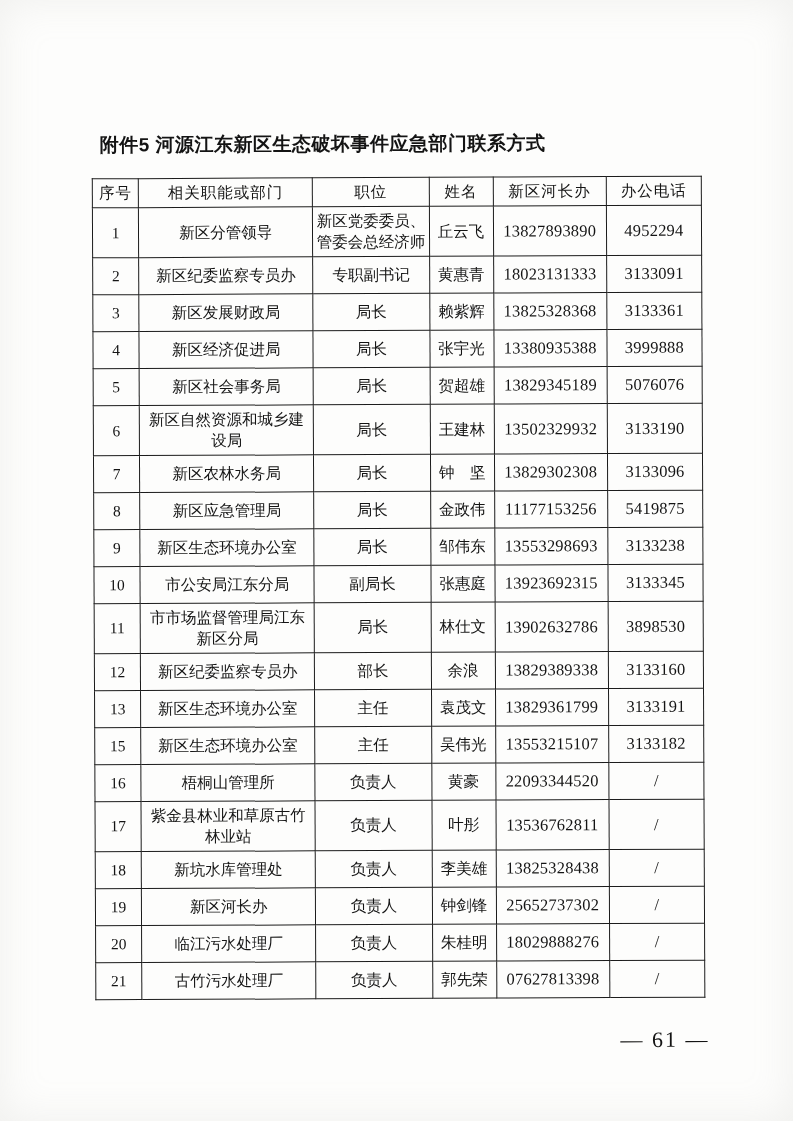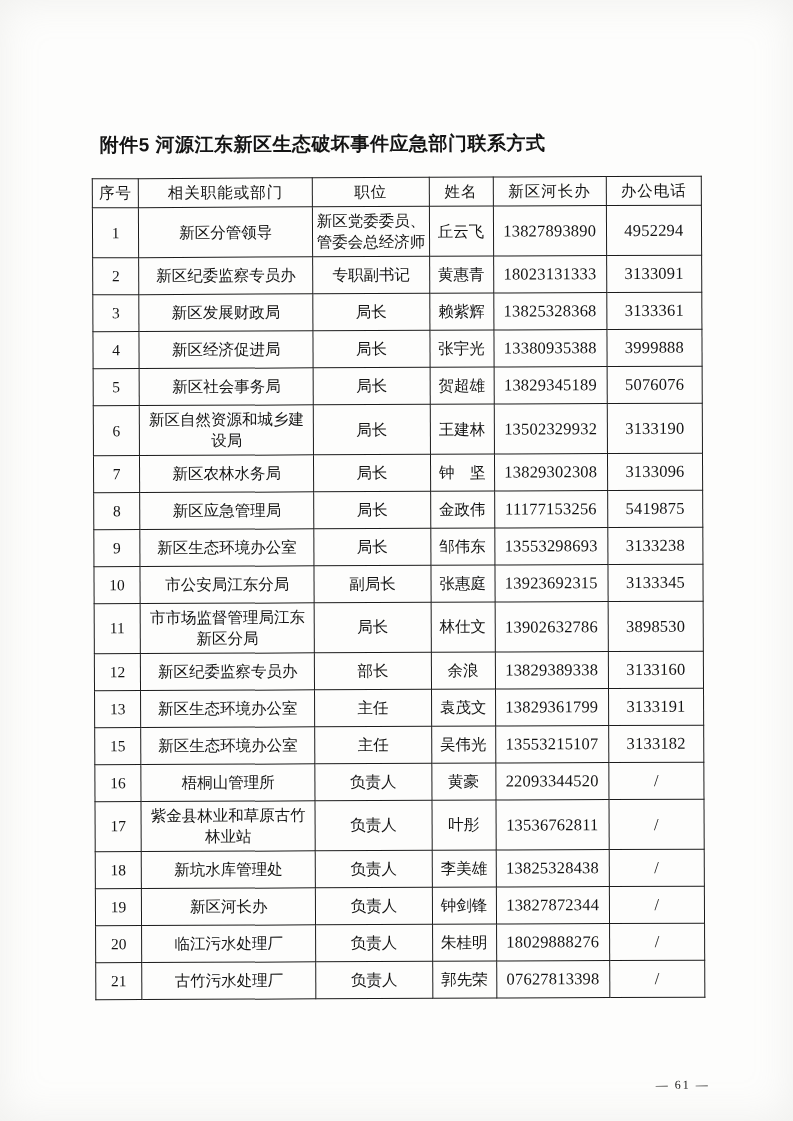--- a/index.html
+++ b/index.html
@@ -77,22 +77,22 @@
   
   .contact-table td:nth-child(5),
   .contact-table td:nth-child(6) {
     font-size: 16.5px;
     letter-spacing: 0.2px;
     white-space: nowrap;
   }
   .page-number {
     position: absolute;
     right: 88px;
-    top: 1079px;
-    font-size: 12px;
+    top: 1028px;
+    font-size: 22px;
     letter-spacing: 2px;
     white-space: nowrap;
   }
 </style>
 </head>
 <body>
 
 <div class="page">
   <div class="content">
 
@@ -252,21 +252,21 @@
             <td>负责人</td>
             <td>李美雄</td>
             <td>13825328438</td>
             <td>/</td>
           </tr>
           <tr>
             <td>19</td>
             <td>新区河长办</td>
             <td>负责人</td>
             <td>钟剑锋</td>
-            <td>13827872344</td>
+            <td>25652737302</td>
             <td>/</td>
           </tr>
           <tr>
             <td>20</td>
             <td>临江污水处理厂</td>
             <td>负责人</td>
             <td>朱桂明</td>
             <td>18029888276</td>
             <td>/</td>
           </tr>

